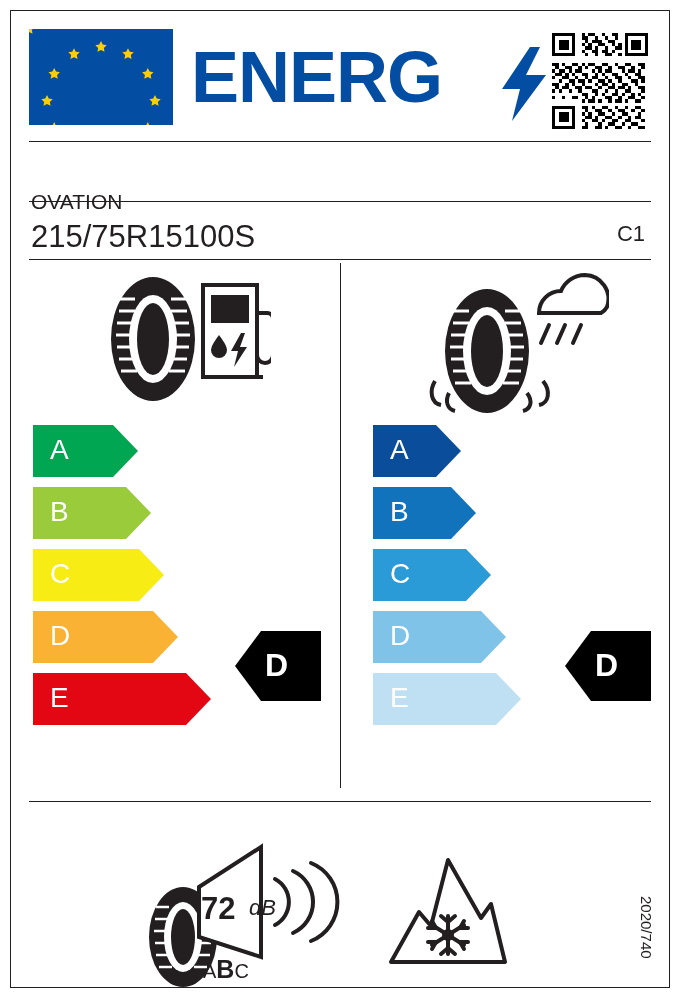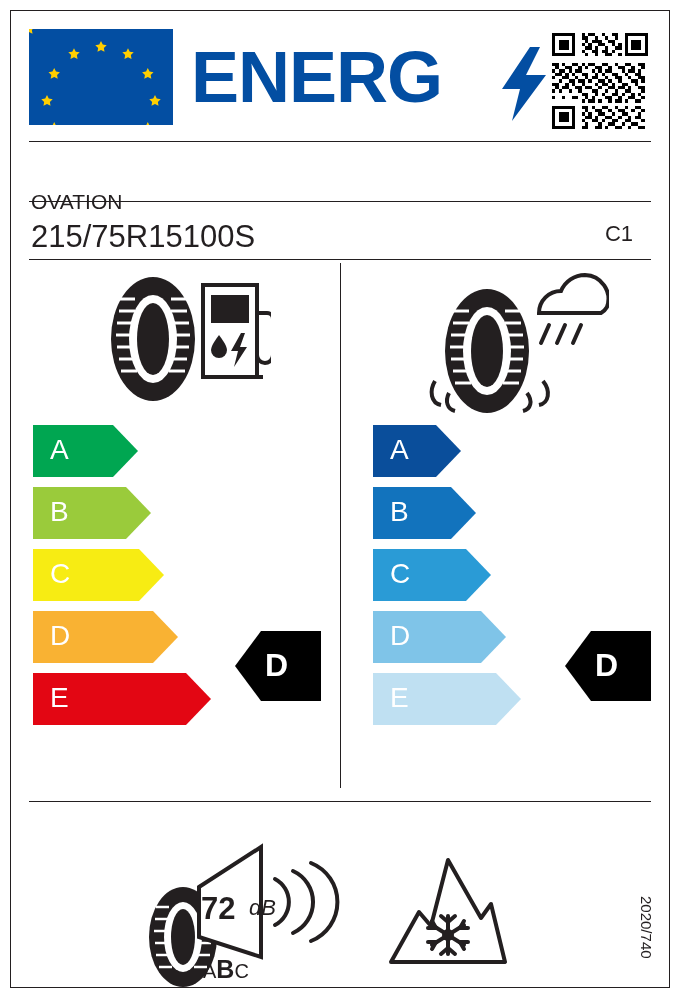--- a/index.html
+++ b/index.html
@@ -13,21 +13,21 @@
   .euflag{position:absolute;left:18px;top:18px;width:144px;height:96px;background:#034ea2;}
   .euflag svg{display:block;}
   .energ{position:absolute;left:180px;top:22px;font-size:72px;font-weight:bold;color:#034ea2;letter-spacing:-1px;line-height:88px;}
   .bolt{position:absolute;left:491px;top:36px;}
   .qr{position:absolute;left:541px;top:22px;width:96px;height:96px;}
   .qr svg{display:block;}
   
   .rule{position:absolute;left:18px;width:622px;height:1px;background:#231f20;}
   .brand{position:absolute;left:20px;top:150px;font-size:21px;color:#231f20;margin-top:29px;}
   .size{position:absolute;left:20px;top:208px;font-size:31px;color:#231f20;}
-  .class{position:absolute;right:36px;top:210px;font-size:22px;color:#231f20;}
+  .class{position:absolute;right:24px;top:210px;font-size:22px;color:#231f20;}
   
   .vdiv{position:absolute;left:329px;top:252px;width:1px;height:525px;background:#231f20;}
   
   .pic-fuel{position:absolute;left:80px;top:262px;}
   .pic-rain{position:absolute;left:408px;top:262px;}
   
   .grades{position:absolute;}
   .bar{position:relative;height:52px;margin-bottom:10px;}
   .bar .shape{position:absolute;left:0;top:0;height:52px;}
   .bar .ltr{position:absolute;left:17px;top:9px;font-size:28px;color:#fff;font-family:"Liberation Sans",sans-serif;}

